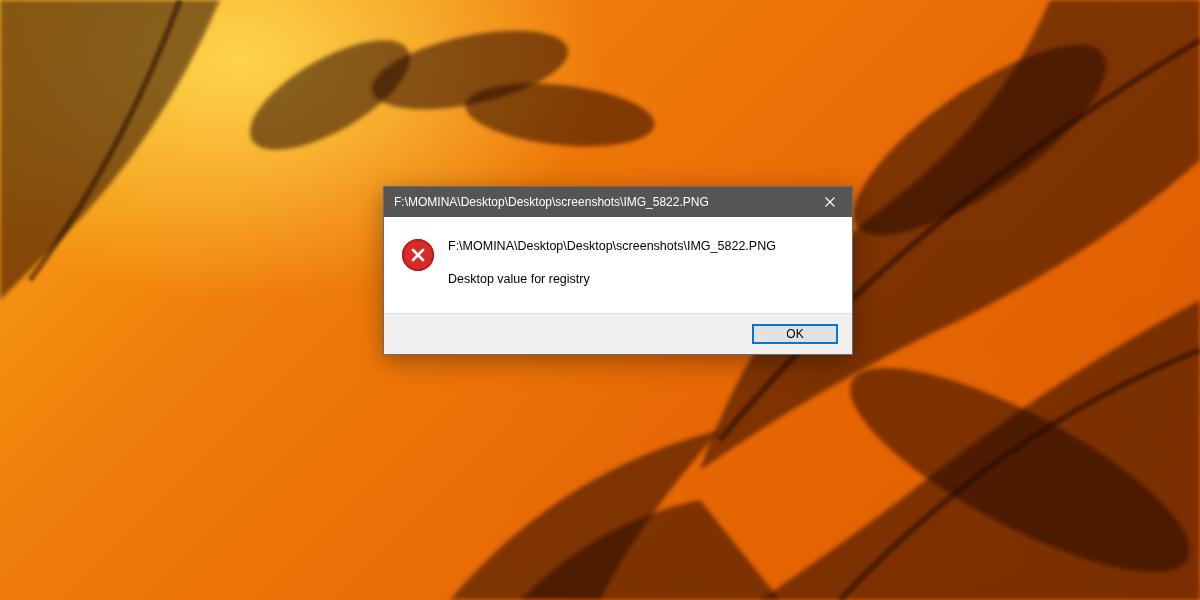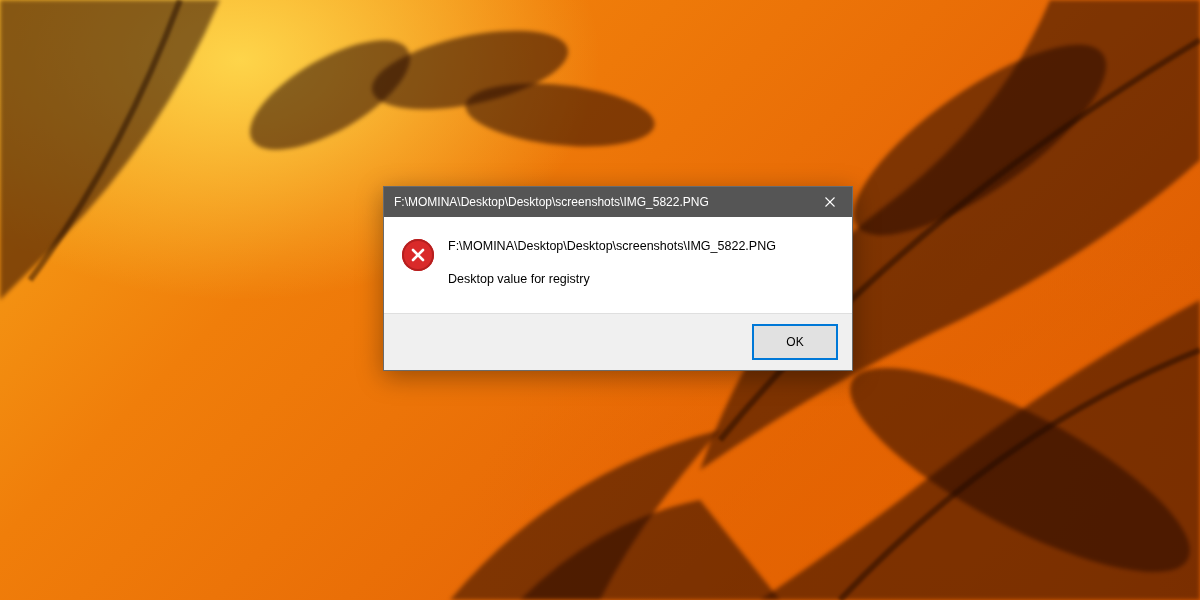--- a/index.html
+++ b/index.html
@@ -50,21 +50,21 @@
   }
   .msg { font-size: 12.5px; color:#000; line-height:1.5; }
   .msg .line1 { margin-bottom: 14px; }
   .footer {
     background:#f0f0f0;
     border-top:1px solid #dfdfdf;
     padding: 10px 14px;
     display:flex; justify-content:flex-end;
   }
   .ok-btn {
-    min-width: 86px; height:36px;
+    min-width: 86px; height:20px;
     background:#e1e1e1;
     border:2px solid #0078d7;
     font-size:12px;
     color:#000;
     cursor:pointer;
     font-family: inherit;
   }
 </style>
 </head>
 <body>

